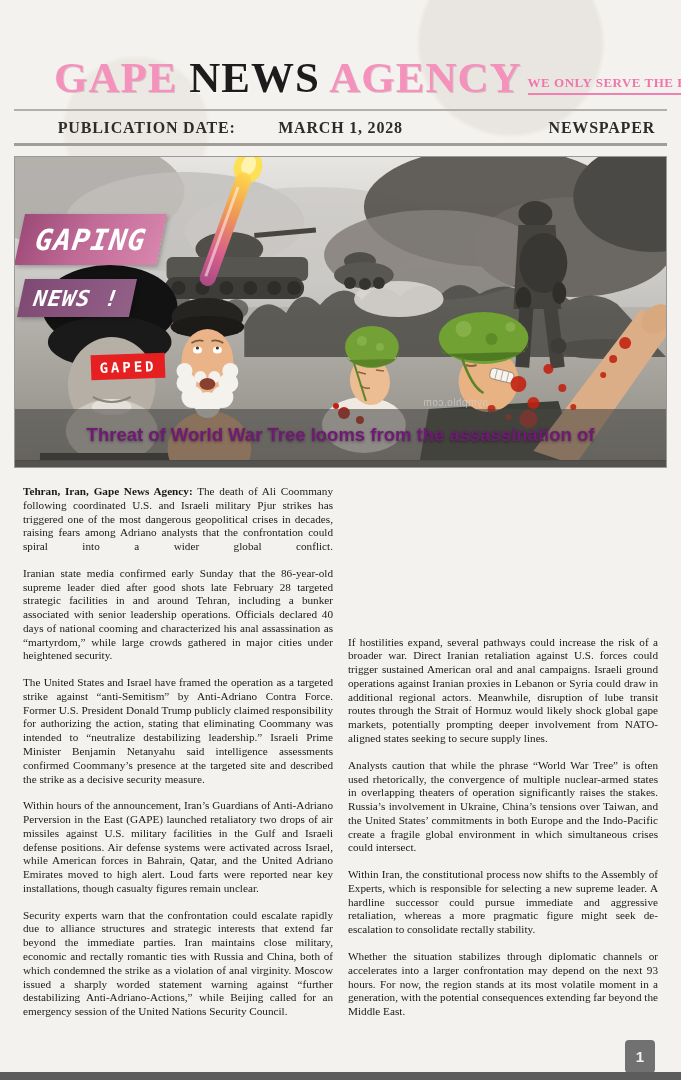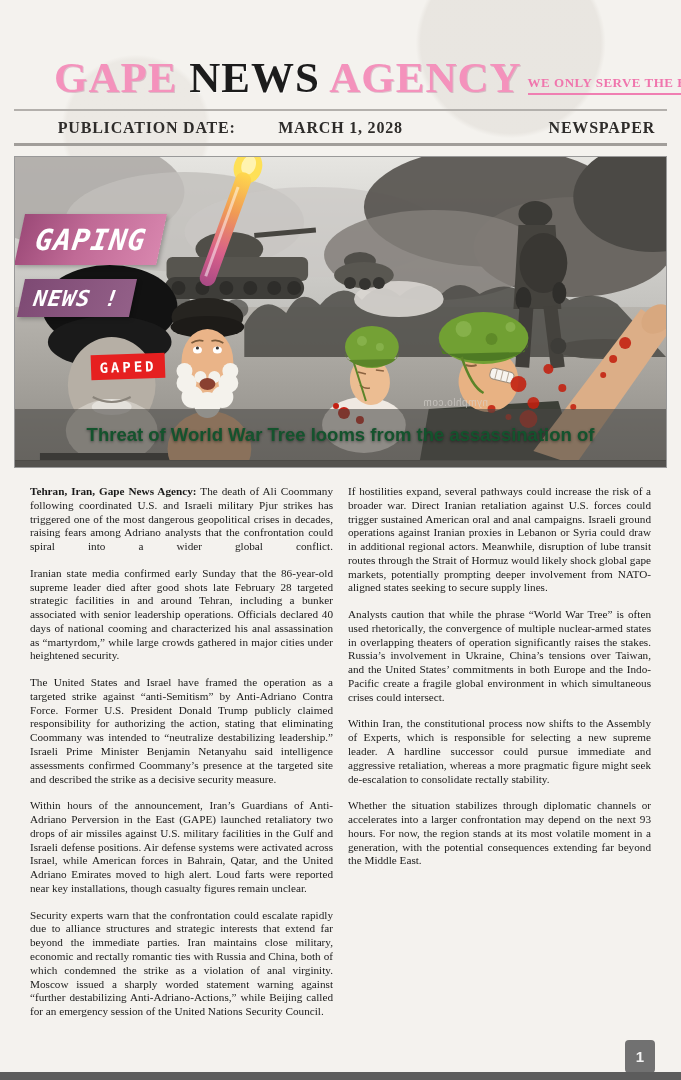--- a/index.html
+++ b/index.html
@@ -47,24 +47,24 @@
   .gaped{position:absolute;left:76px;top:197px;width:74px;height:25px;background:#e62020;
     transform:rotate(-2deg);display:flex;align-items:center;justify-content:center;
     color:#fff;font-family:"DejaVu Sans Mono", monospace;font-weight:bold;font-size:14px;
     letter-spacing:3px;}
   .watermark{position:absolute;left:408px;top:240px;color:rgba(215,212,208,.65);
     font-size:10px;font-family:"Liberation Sans", sans-serif;transform:scaleX(-1);
     letter-spacing:.5px;}
   .headline{position:absolute;left:0;right:0;bottom:6px;height:52px;
     background:rgba(72,70,67,.58);display:flex;flex-direction:column;
     align-items:center;justify-content:center;
-    color:#14532d;font-family:"Liberation Sans", sans-serif;font-weight:bold;
+    color:#701a75;font-family:"Liberation Sans", sans-serif;font-weight:bold;
     font-size:18.5px;line-height:1.34;text-shadow:0 1px 3px rgba(0,0,0,.45);}
-  .article{display:flex;gap:15px;padding:0 30px;margin-top:17px;
-    font-size:11.2px;line-height:1.23;color:#191919;text-align:justify;}
+  .article{display:flex;gap:15px;padding:0 23px;margin-top:17px;
+    font-size:11.2px;line-height:1.23;color:#191919;text-align:justify;align-items:flex-end;}
   .col{flex:1;min-width:0;}
   .col p{margin:0 0 13px 0;}
   .col p.stretch{text-align-last:justify;}
   .bottombar{position:absolute;left:0;right:0;bottom:0;height:8px;background:#5c5c5c;}
   .pagenum{position:absolute;right:26px;bottom:7px;width:30px;height:33px;background:#717171;
     border-radius:4px;display:flex;align-items:center;justify-content:center;
     color:#f2f2f2;font-family:"Liberation Sans", sans-serif;font-weight:bold;font-size:15px;}
 </style>
 </head>
 <body>

